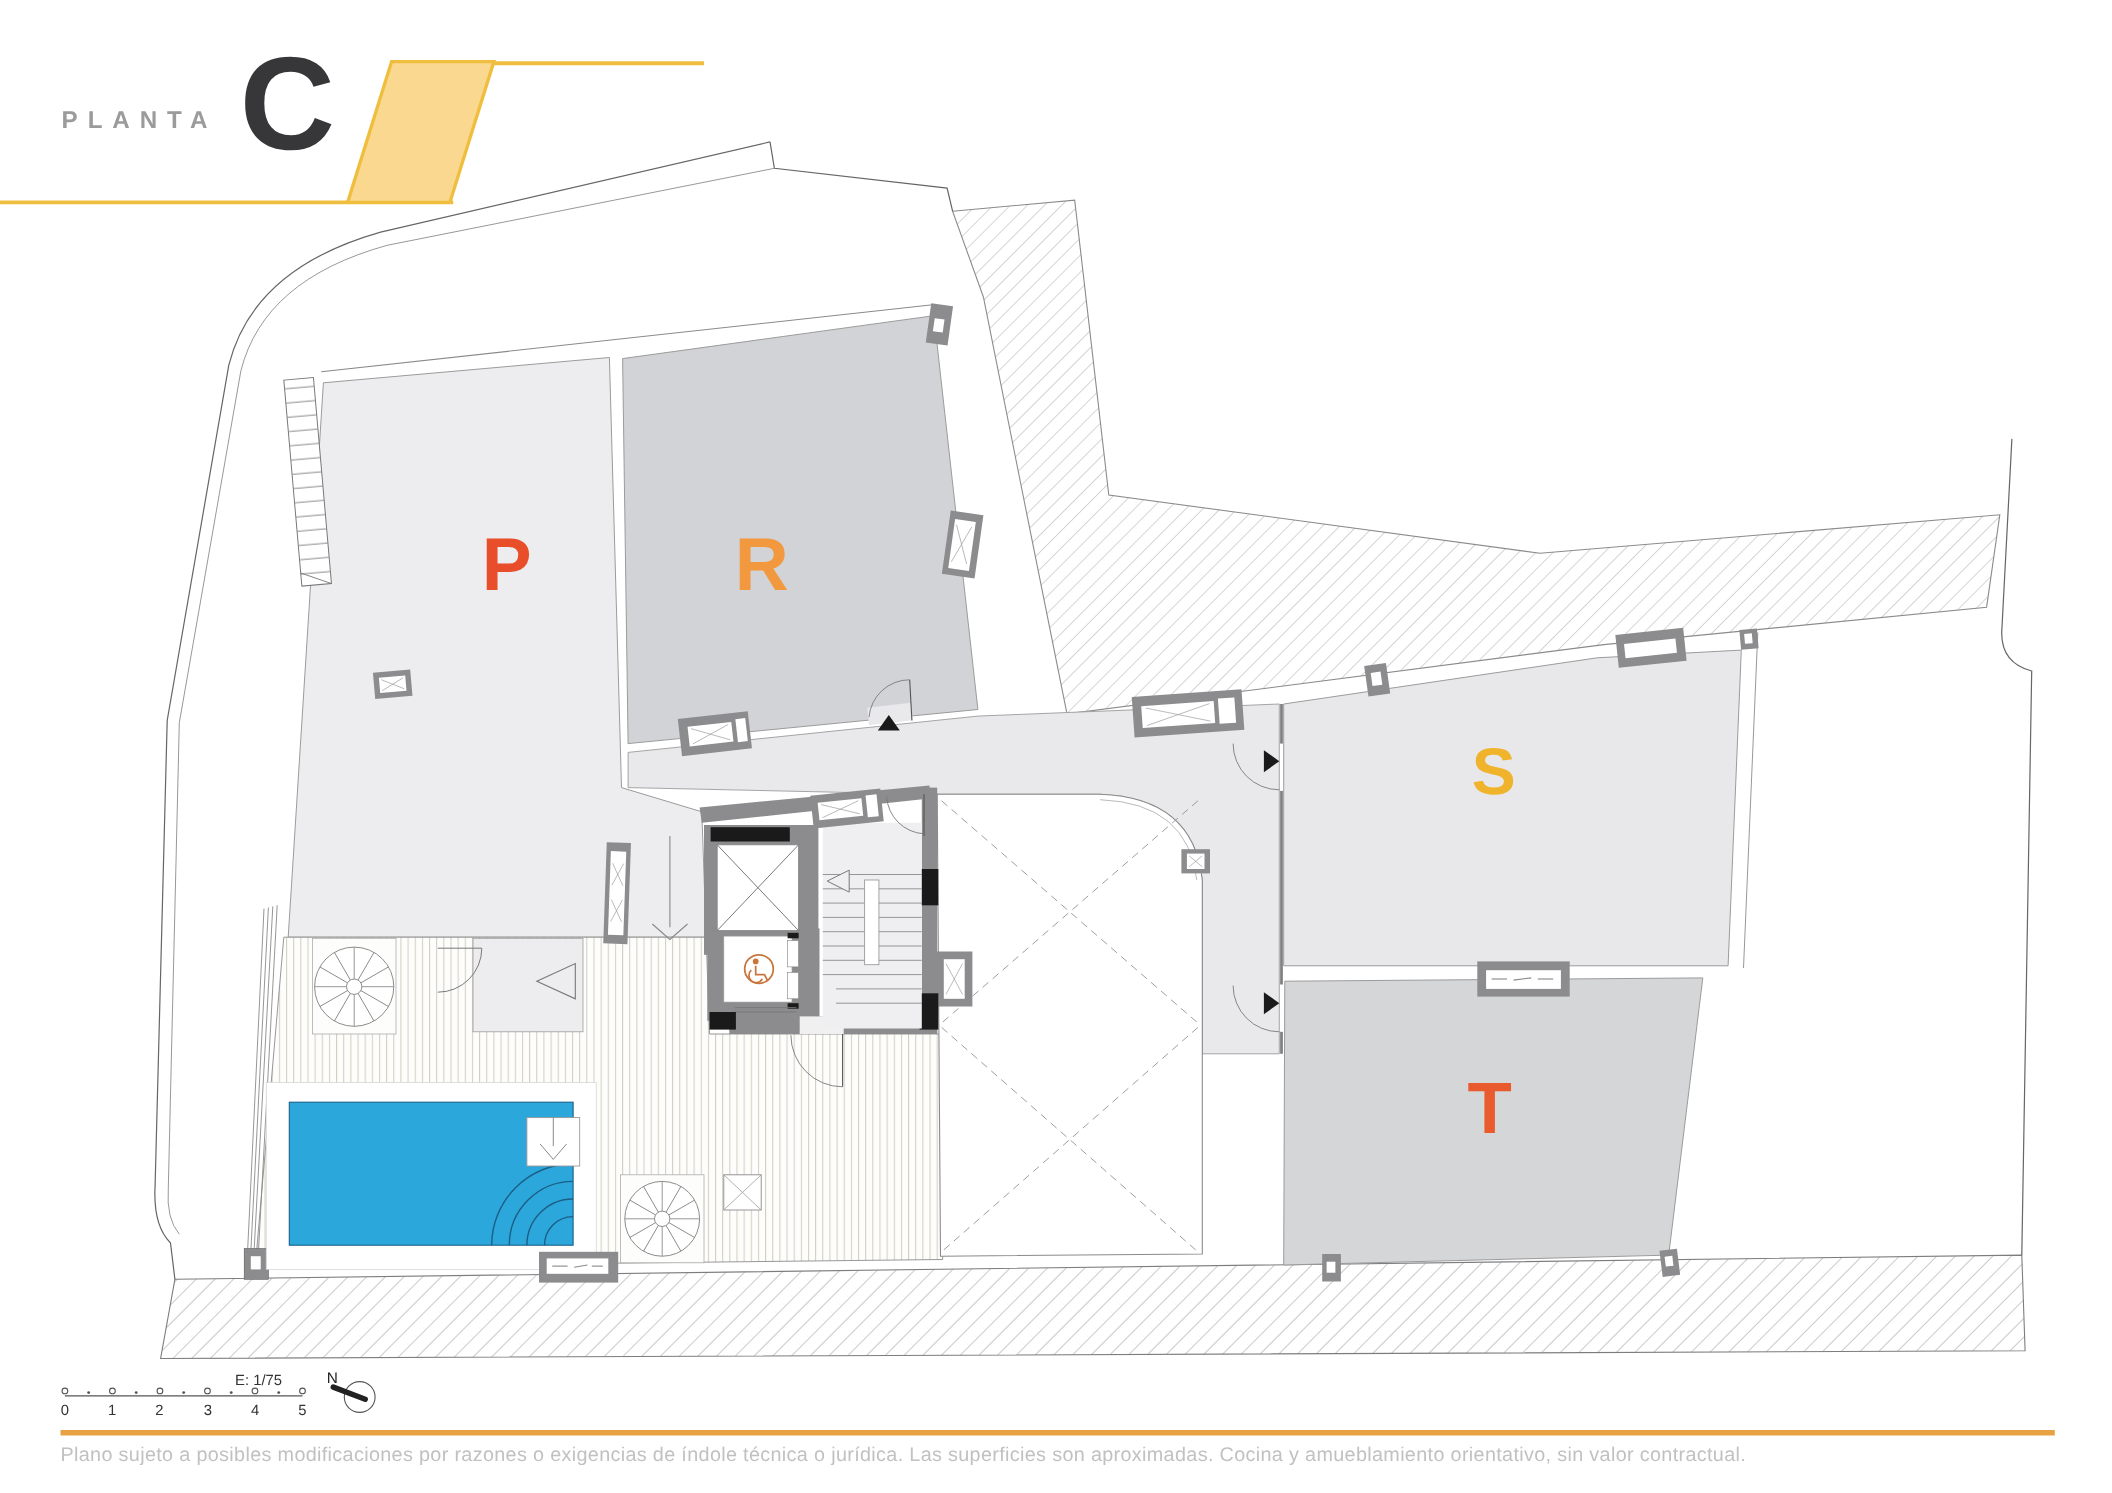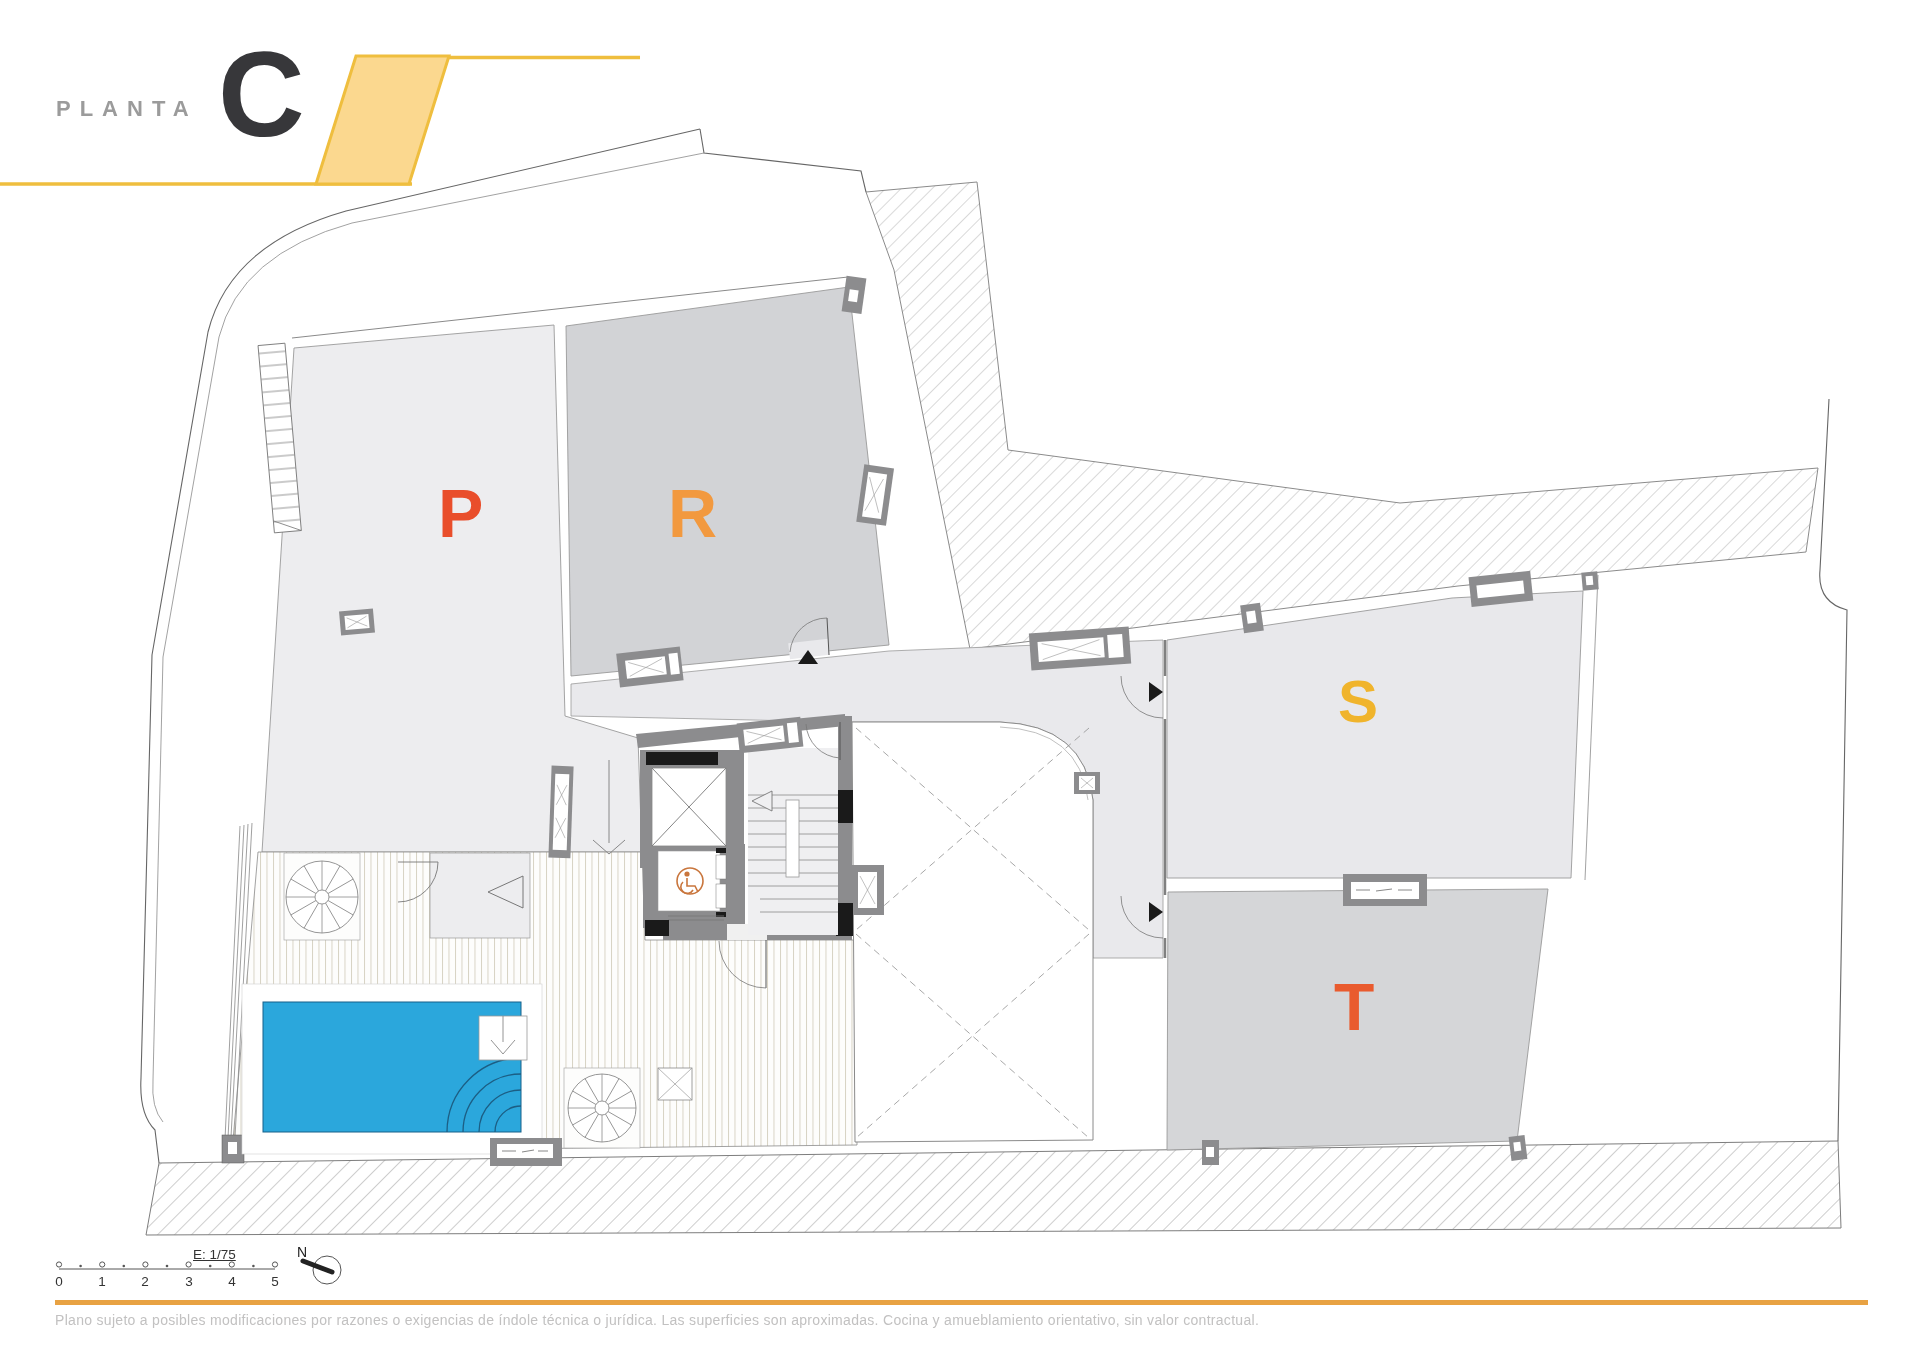--- a/index.html
+++ b/index.html
@@ -7,25 +7,25 @@
   #stage{position:relative;width:1920px;height:1357px;background:#fff;overflow:hidden;}
   .abs{position:absolute;}
   #plan-svg{position:absolute;left:0;top:0;}
   .brand-label{left:56px;top:96px;font-size:22px;font-weight:700;letter-spacing:9px;color:#9B9B9B;}
   .floor-letter{left:218px;top:34px;font-size:120px;font-weight:800;color:#37373A;line-height:1;}
   .room-lbl{font-weight:800;line-height:1;}
   .lbl-p{left:438px;top:479px;font-size:68px;color:#E94E2B;}
   .lbl-r{left:668px;top:479px;font-size:68px;color:#F2993F;}
   .lbl-s{left:1338px;top:672px;font-size:60px;color:#F0B42C;}
   .lbl-t{left:1334px;top:974px;font-size:66px;color:#E95B2E;}
-  .scale-label{left:193px;top:1247px;width:84px;font-size:13.5px;color:#333;text-align:left;text-decoration:underline;}
+  .scale-label{left:193px;top:1247px;width:84px;font-size:13.5px;color:#333;text-align:center;}
   .north-label{left:297px;top:1244px;font-size:14px;color:#222;}
   .scale-num{top:1274px;width:20px;font-size:13.5px;color:#333;text-align:center;}
   #accent-rule{left:55px;top:1300px;width:1813px;height:5px;background:#E8A243;}
-  .disclaimer{left:55px;top:1312px;width:1800px;font-size:14px;color:#C2C1C1;letter-spacing:.3px;}
+  .disclaimer{left:55px;top:1312px;width:1800px;font-size:18px;color:#C2C1C1;letter-spacing:.3px;}
 </style>
 </head>
 <body>
 
 <div id="stage">
 
 <svg id="plan-svg" width="1920" height="1357" viewBox="0 0 1920 1357" xmlns="http://www.w3.org/2000/svg">
   <defs>
     <pattern id="hatchA" width="11" height="11" patternUnits="userSpaceOnUse" patternTransform="rotate(45)">
       <line x1="0" y1="0" x2="0" y2="11" stroke="#B3B3B3" stroke-width="1"></line>

